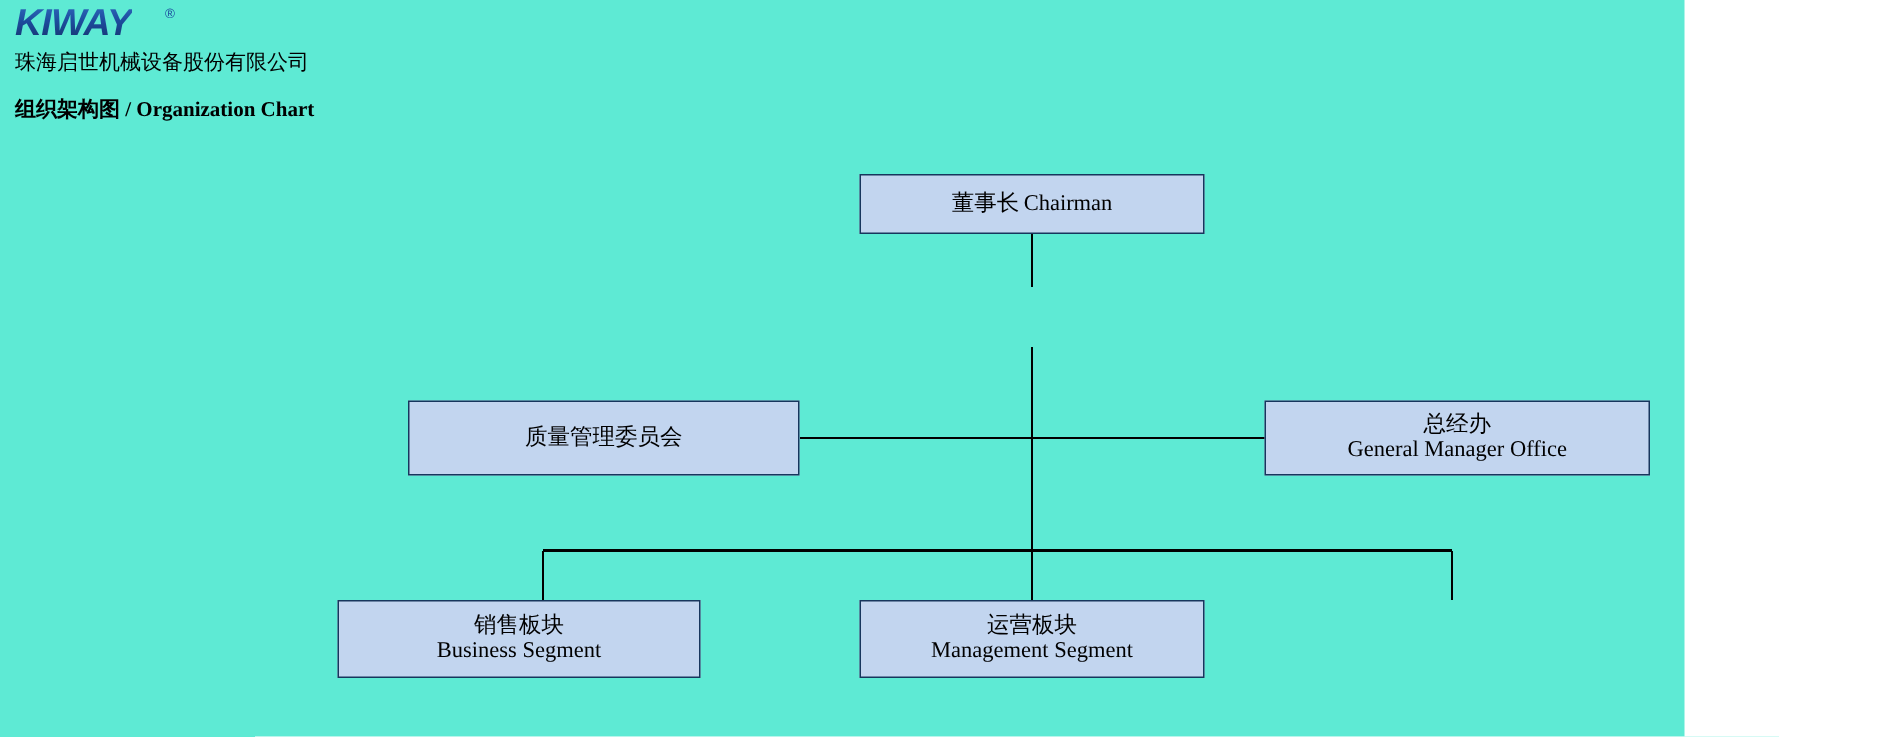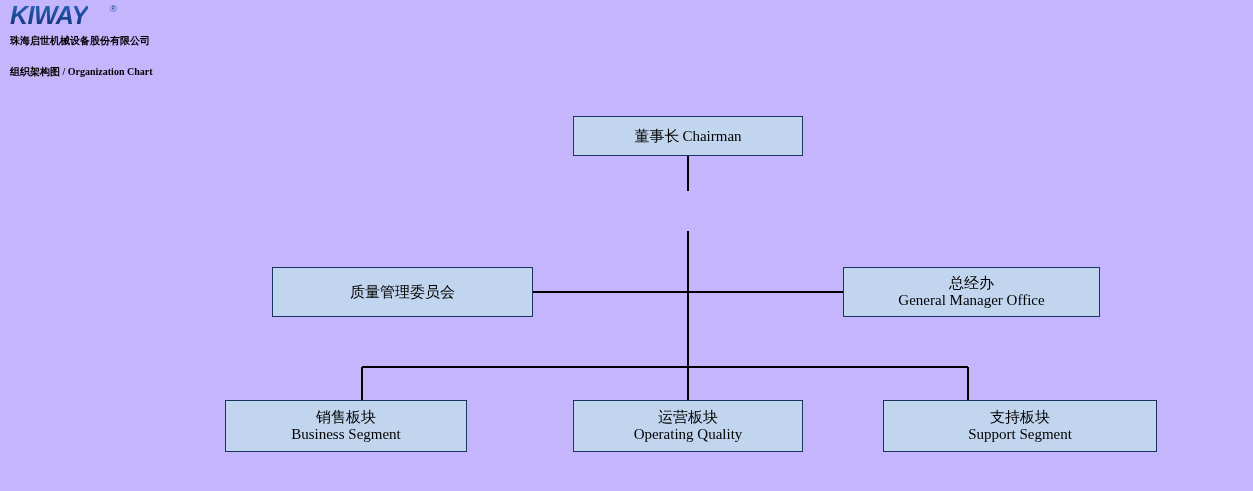--- a/index.html
+++ b/index.html
@@ -7,24 +7,24 @@
     margin: 0;
     padding: 0;
     background: #ffffff;
   }
   body {
     font-family: "Liberation Serif", "DejaVu Serif", serif;
     color: #000000;
   }
   #page {
     position: relative;
-    width: 1253px;
+    width: 1123px;
     height: 491px;
     overflow: hidden;
-    background: #c4b5fd;
+    background: #5eead4;
   }
 
   
   .brand-logo {
     position: absolute;
     left: 10px;
     top: 2px;
     height: 26px;
     width: 118px;
   }
@@ -50,32 +50,32 @@
     top: 2px;
     font-family: "Liberation Sans", "DejaVu Sans", sans-serif;
     font-size: 9px;
     color: #1d4d9e;
   }
   .company-name {
     position: absolute;
     left: 10px;
     top: 32px;
     font-family: "Liberation Sans", "DejaVu Sans", sans-serif;
-    font-weight: bold;
-    font-size: 10px;
+    font-weight: normal;
+    font-size: 14px;
     line-height: 18px;
     color: #000000;
     white-space: nowrap;
   }
   .chart-title {
     position: absolute;
     left: 10px;
     top: 63px;
     font-weight: bold;
-    font-size: 10px;
+    font-size: 14px;
     line-height: 18px;
     color: #000000;
     white-space: nowrap;
   }
   .chart-title .cn {
     font-family: "Liberation Sans", "DejaVu Sans", sans-serif;
   }
   .chart-title .en {
     font-family: "Liberation Serif", "DejaVu Serif", serif;
   }
@@ -184,22 +184,18 @@
       <span class="label-en">General Manager Office</span>
     </div>
 
     <div class="node" id="node-business">
       <span class="label-cn">销售板块</span>
       <span class="label-en">Business Segment</span>
     </div>
 
     <div class="node" id="node-operating">
       <span class="label-cn">运营板块</span>
-      <span class="label-en">Operating Quality</span>
-    </div>
-
-    <div class="node" id="node-support">
-      <span class="label-cn">支持板块</span>
-      <span class="label-en">Support Segment</span>
-    </div>
+      <span class="label-en">Management Segment</span>
+    </div>
+
 
   </div>
 </div>
 
 </body></html>

